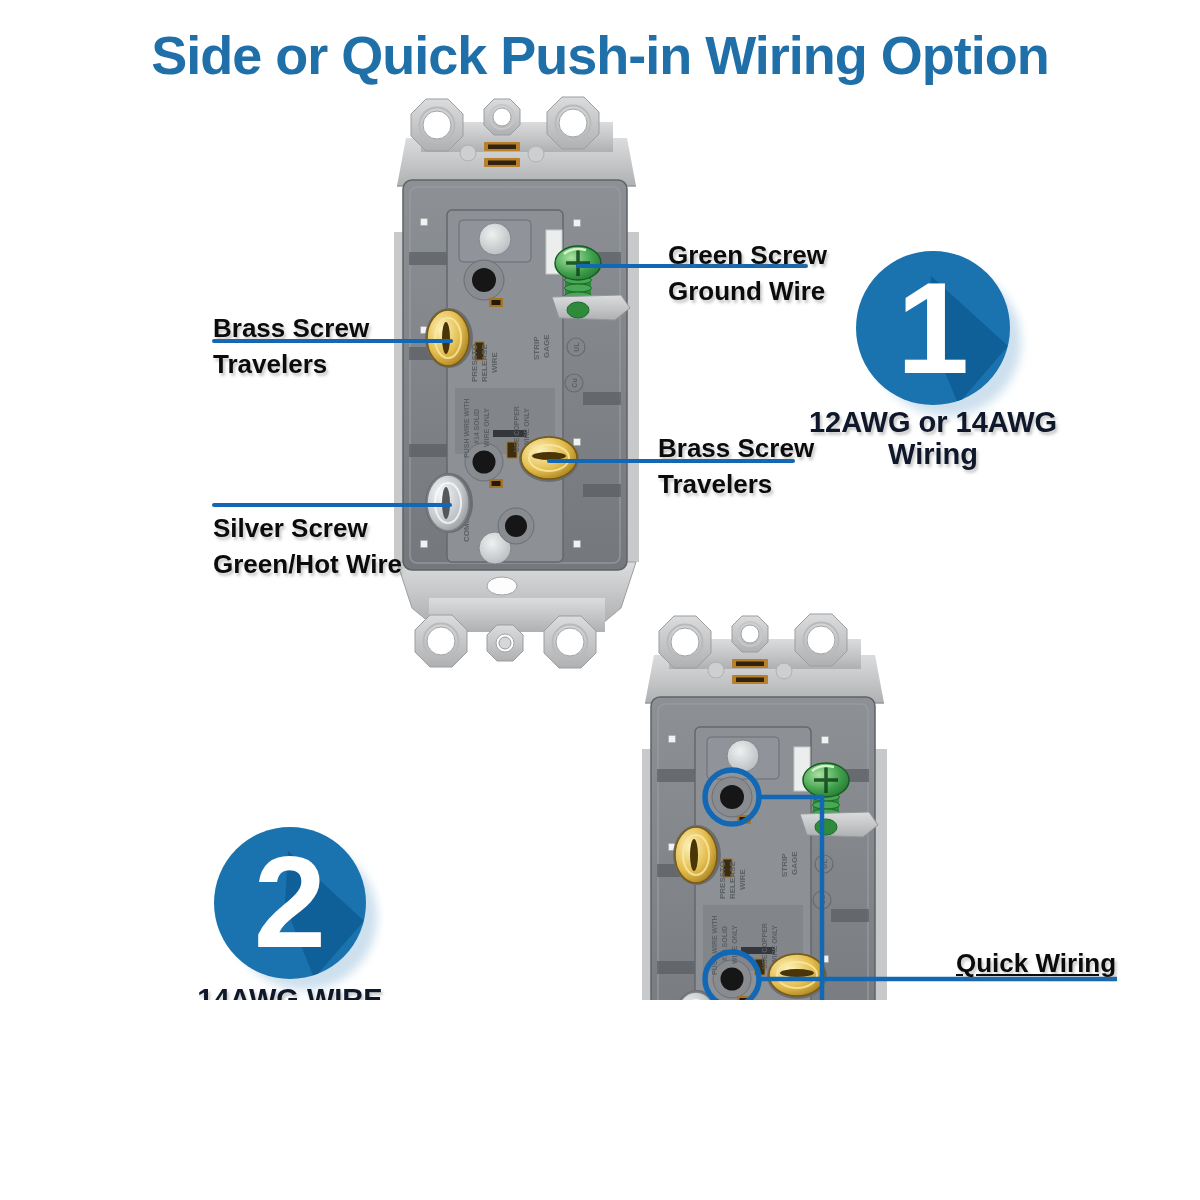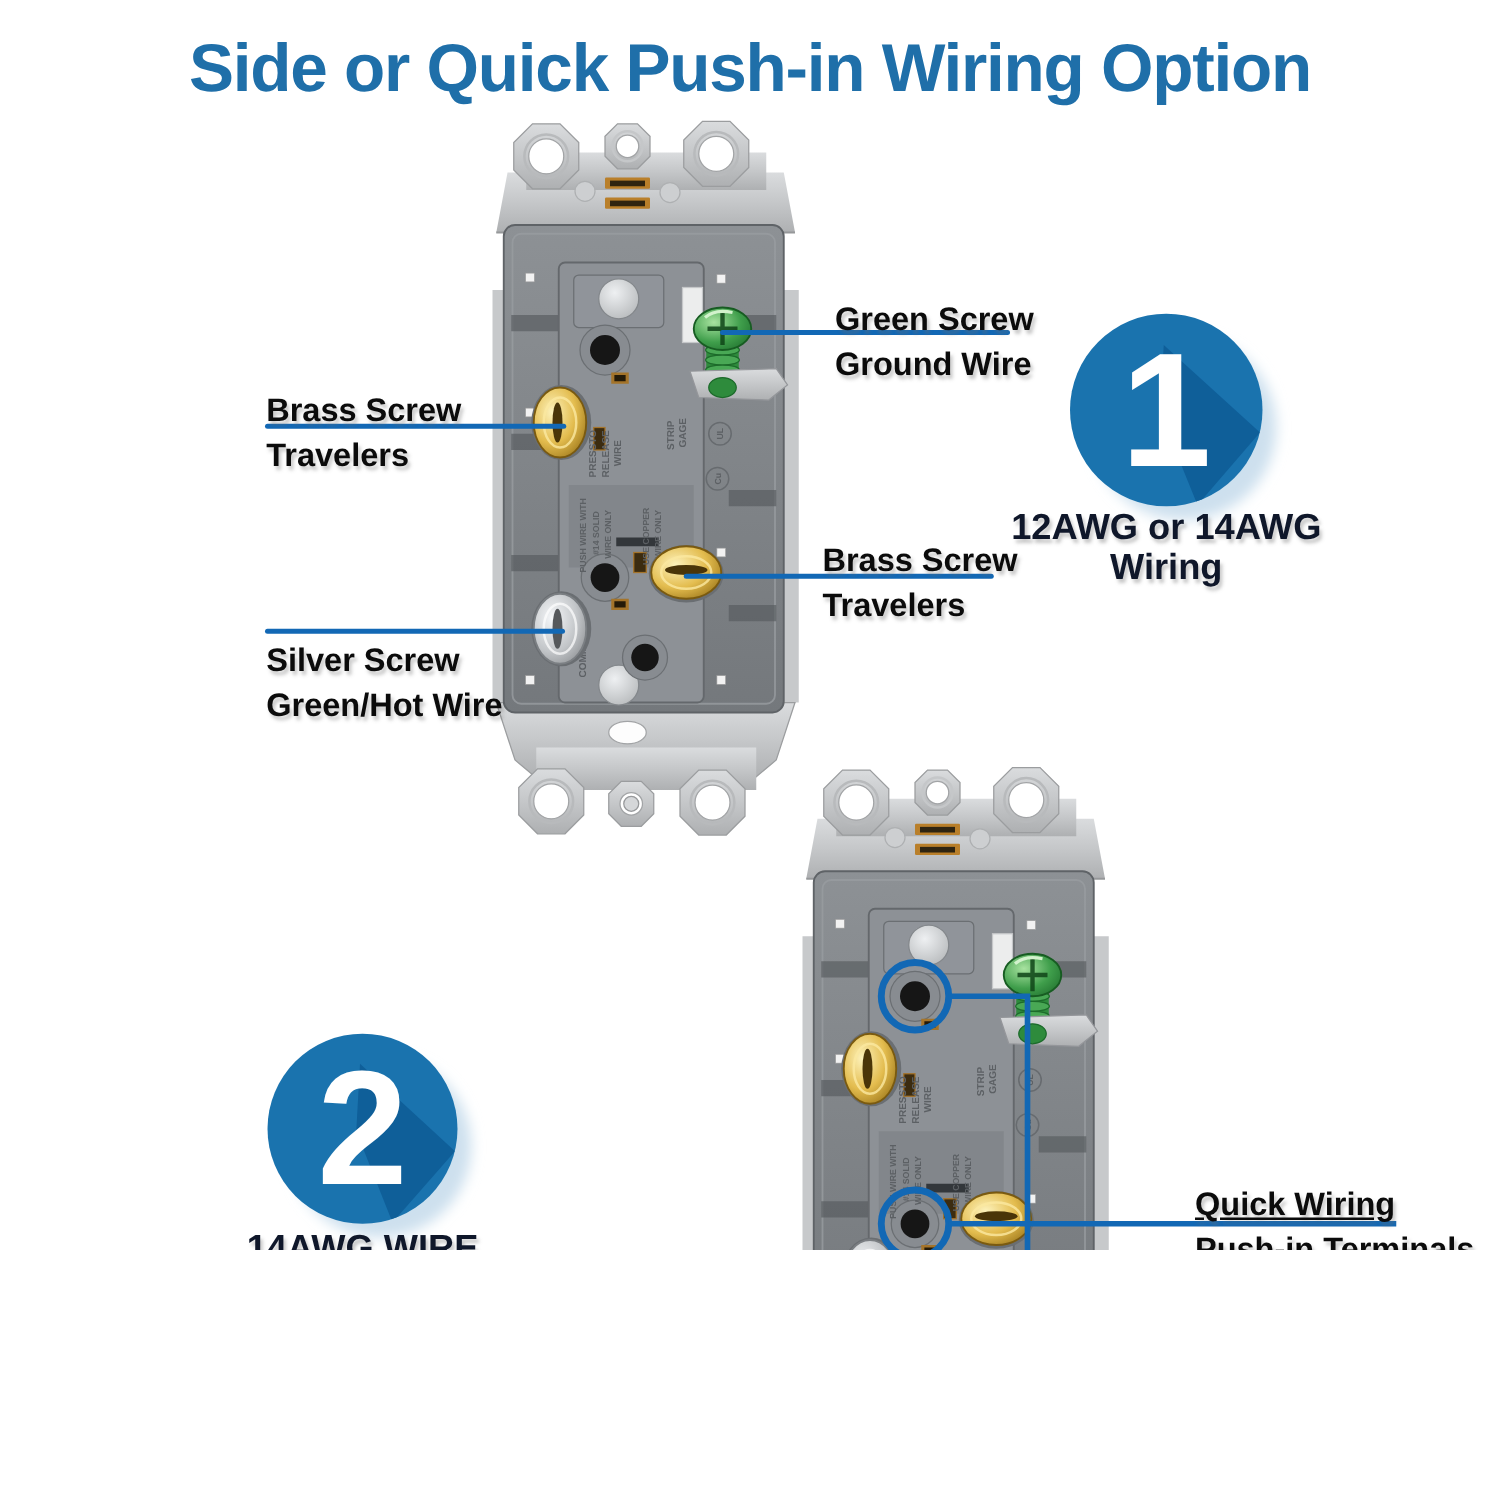--- a/index.html
+++ b/index.html
@@ -256,21 +256,20 @@
   <div class="callout" style="left:213px;top:474px;margin-top:36px;">
     <span>Silver Screw</span>
     <span>Green/Hot Wire</span>
   </div>
   <div class="callout" style="left:658px;top:430px;">
     <span>Brass Screw</span>
     <span>Travelers</span>
   </div>
   <div class="callout" style="left:956px;top:945px;text-decoration:underline;">
     <span>Quick Wiring</span>
-    <span>Push-in Terminals</span>
   </div>
 
   <div class="caption" style="left:803px;top:406px;">
     <span>12AWG or 14AWG</span>
     <span>Wiring</span>
   </div>
   <div class="caption" style="left:160px;top:983px;">
     <span>14AWG WIRE</span>
     <span>Wiring</span>
   </div>

